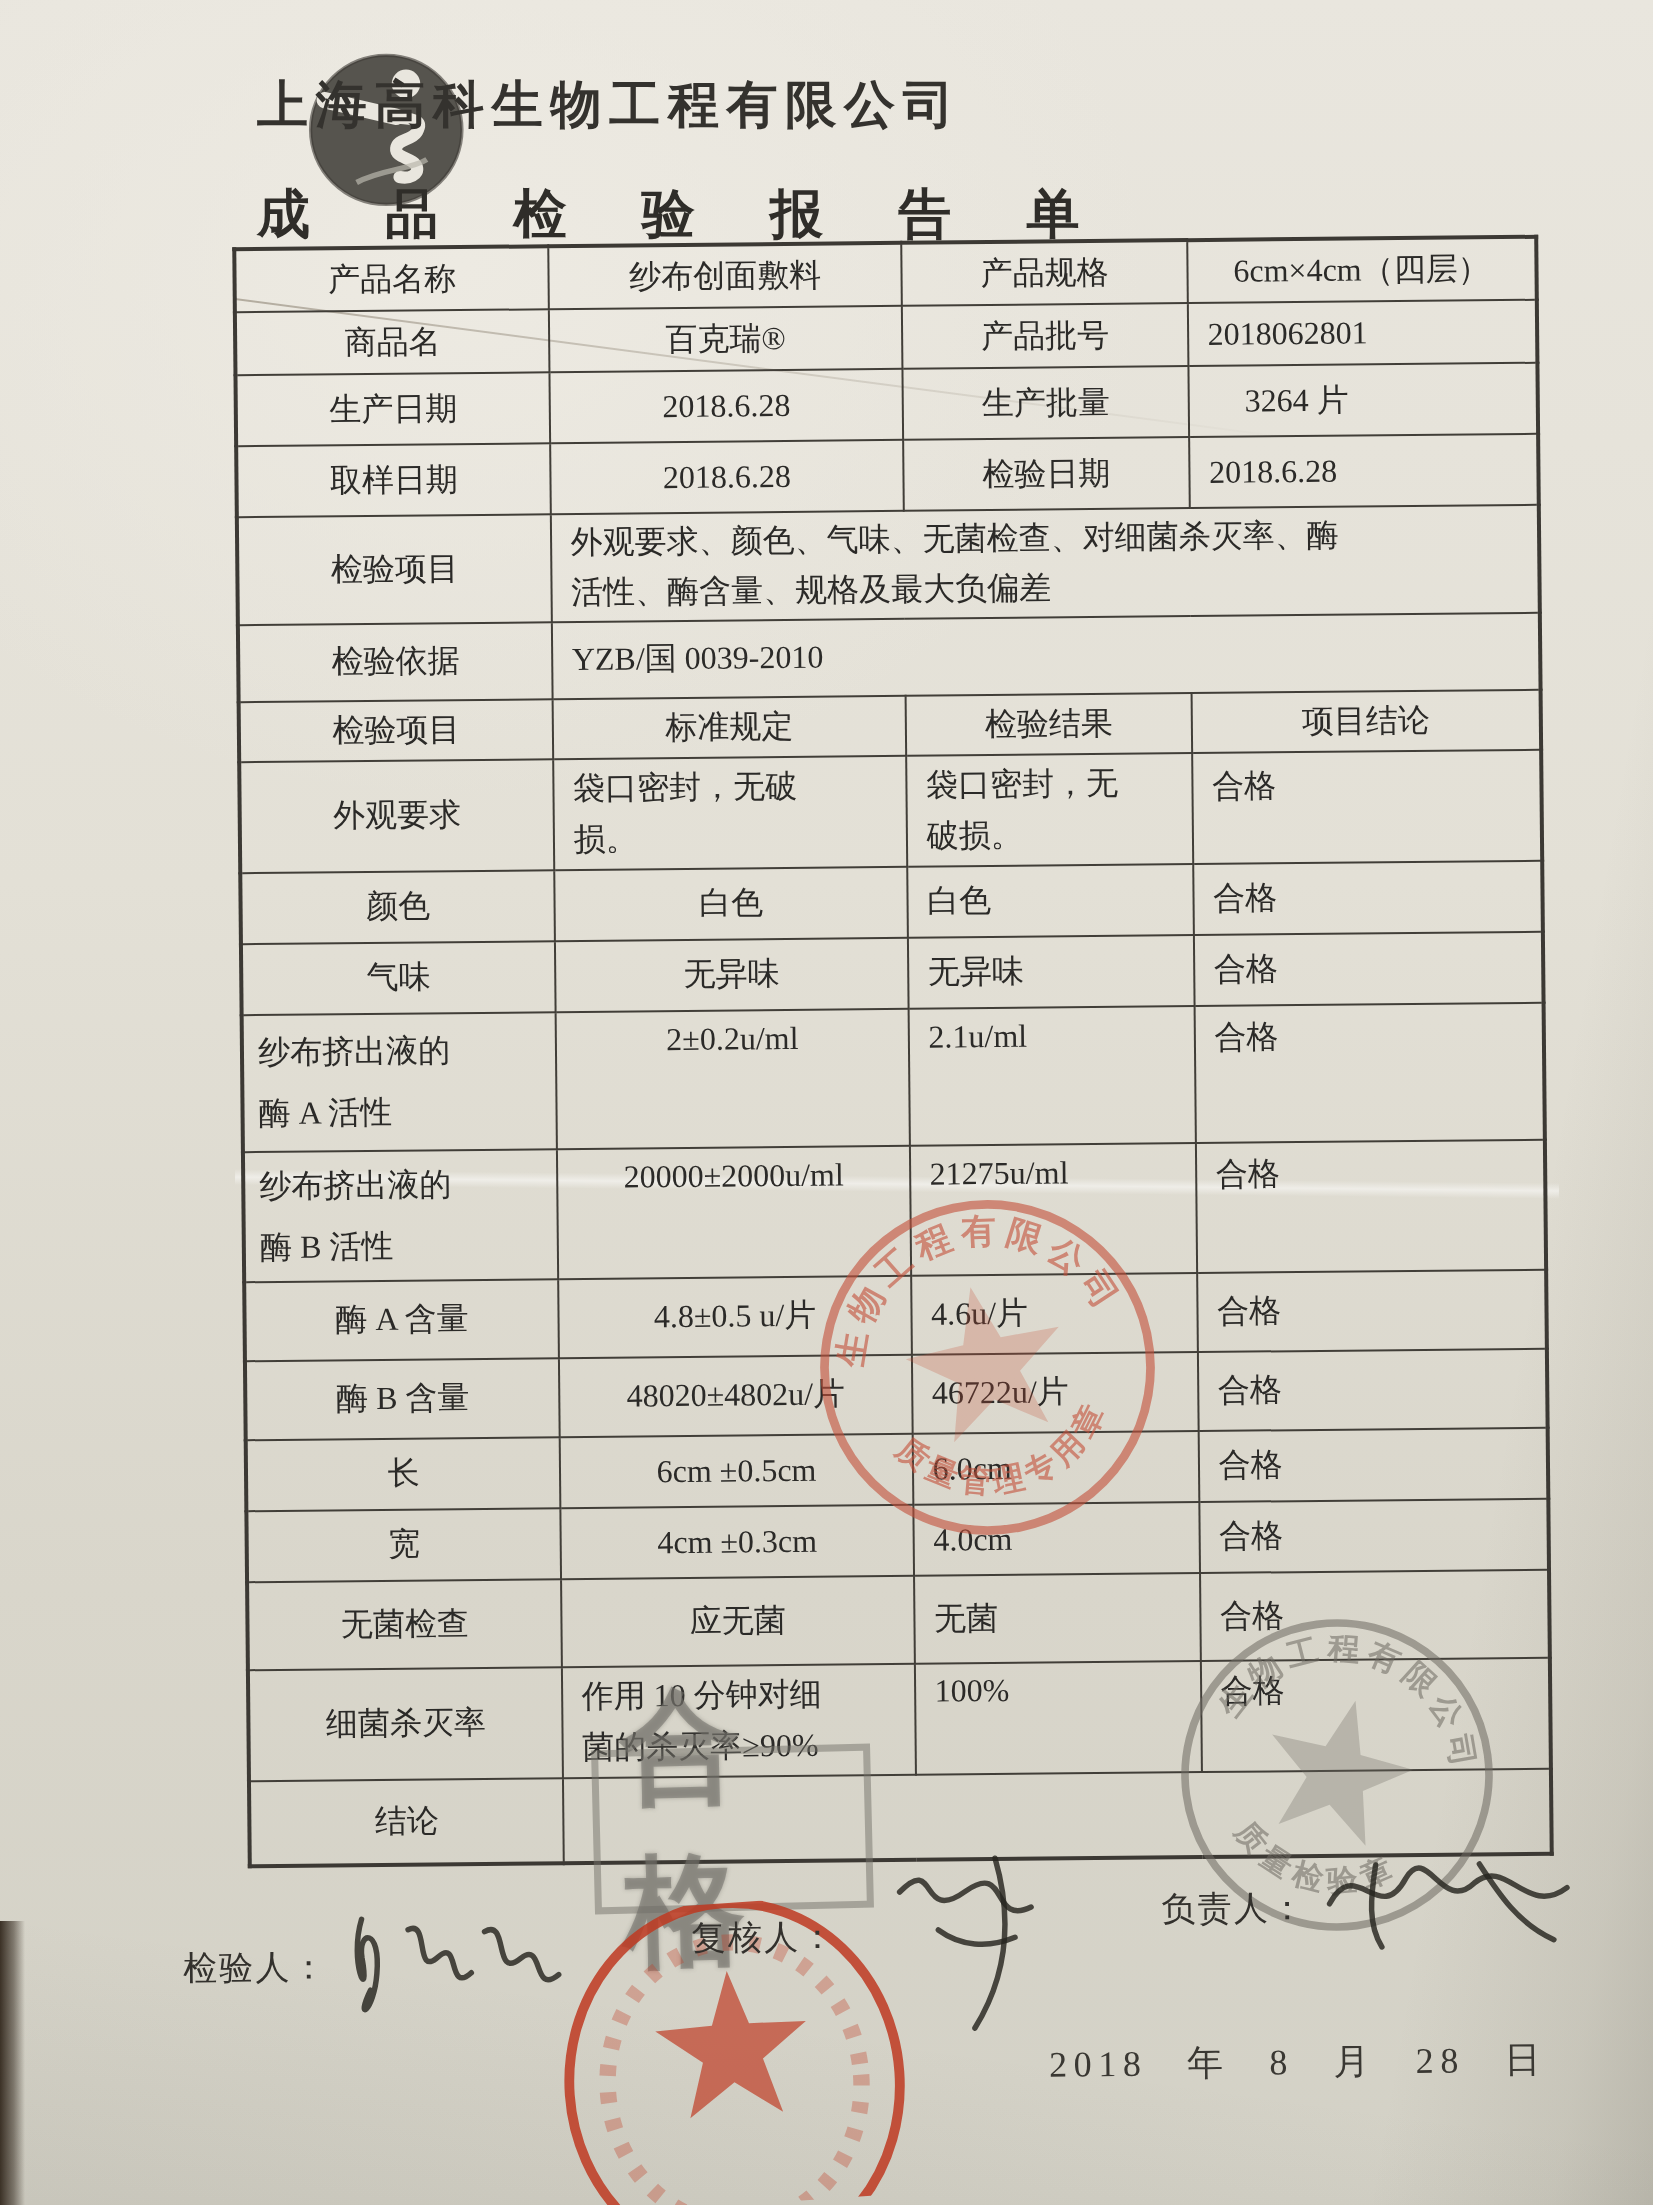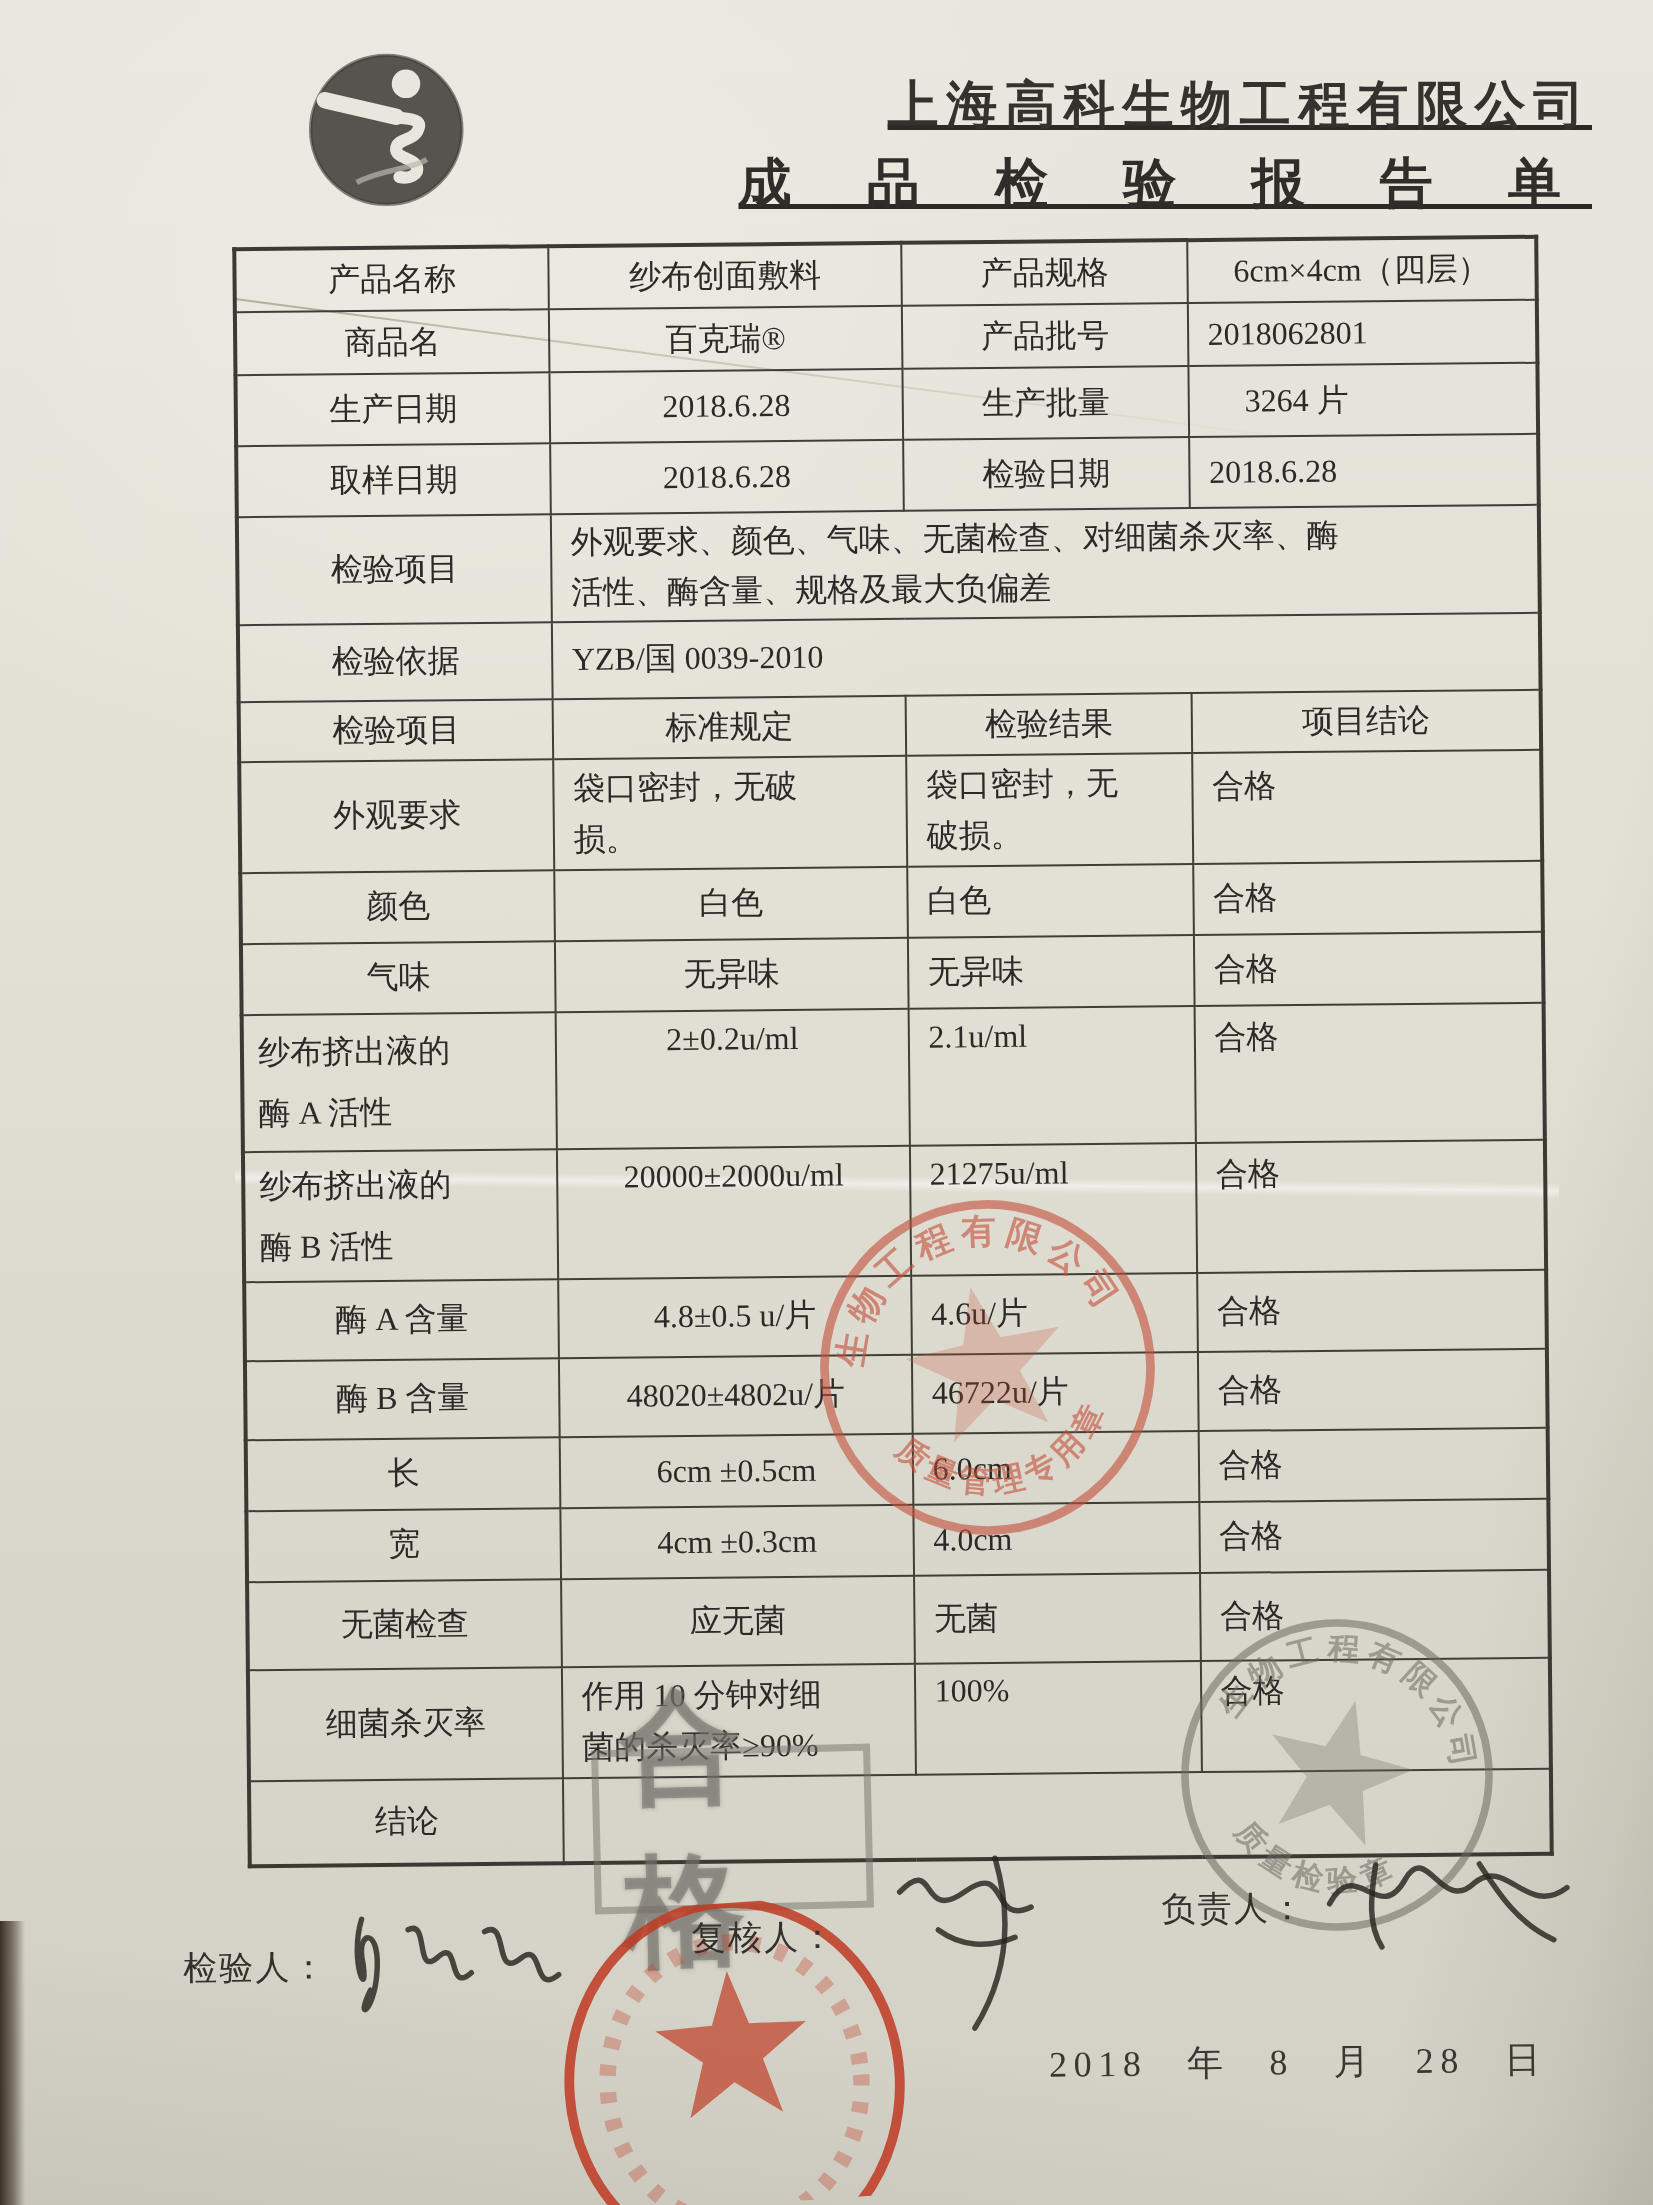--- a/index.html
+++ b/index.html
@@ -26,23 +26,23 @@
     background:linear-gradient(to right, rgba(110,98,80,.45), rgba(110,98,80,.18) 60%, rgba(110,98,80,0));
     transform:rotate(7.5deg);transform-origin:left top;
   }
   .crease2{
     position:absolute;left:235px;top:1176px;width:1324px;height:16.4px;
     background:linear-gradient(180deg, rgba(255,255,255,0), rgba(255,255,255,.5), rgba(255,255,255,0));
     transform:rotate(.6deg);
   }
   
   .logo{position:absolute;left:304px;top:52px;width:170px;height:159px;}
-  .titles{position:absolute;left:268px;top:71px;width:1324px;text-align:right;text-decoration:underline;}
+  .titles{position:absolute;left:257px;top:71px;width:1324px;text-align:left;}
   .t-company{font-size:51px;letter-spacing:7.7px;font-weight:600;color:#34322e;}
-  .t-doc{margin-top:8px;font-size:53px;font-weight:700;letter-spacing:31px;color:#2f2d29;}
+  .t-doc{margin-top:39px;font-size:53px;font-weight:700;letter-spacing:31px;color:#2f2d29;}
   
   .tblwrap{position:absolute;left:240px;top:241px;width:1302px;transform:rotate(-.55deg);}
   table{border-collapse:collapse;table-layout:fixed;width:1302px;}
   td,th{
     border:2.7px solid #413e38;font-size:32px;font-weight:400;color:#2b2a28;
     vertical-align:middle;padding:3.3px 5.5px;overflow:hidden;
   }
   table{border:4.9px solid #3c3934;}
   .lab{text-align:center;}
   .labL{text-align:left;padding-left:14.2px;line-height:1.9;}

